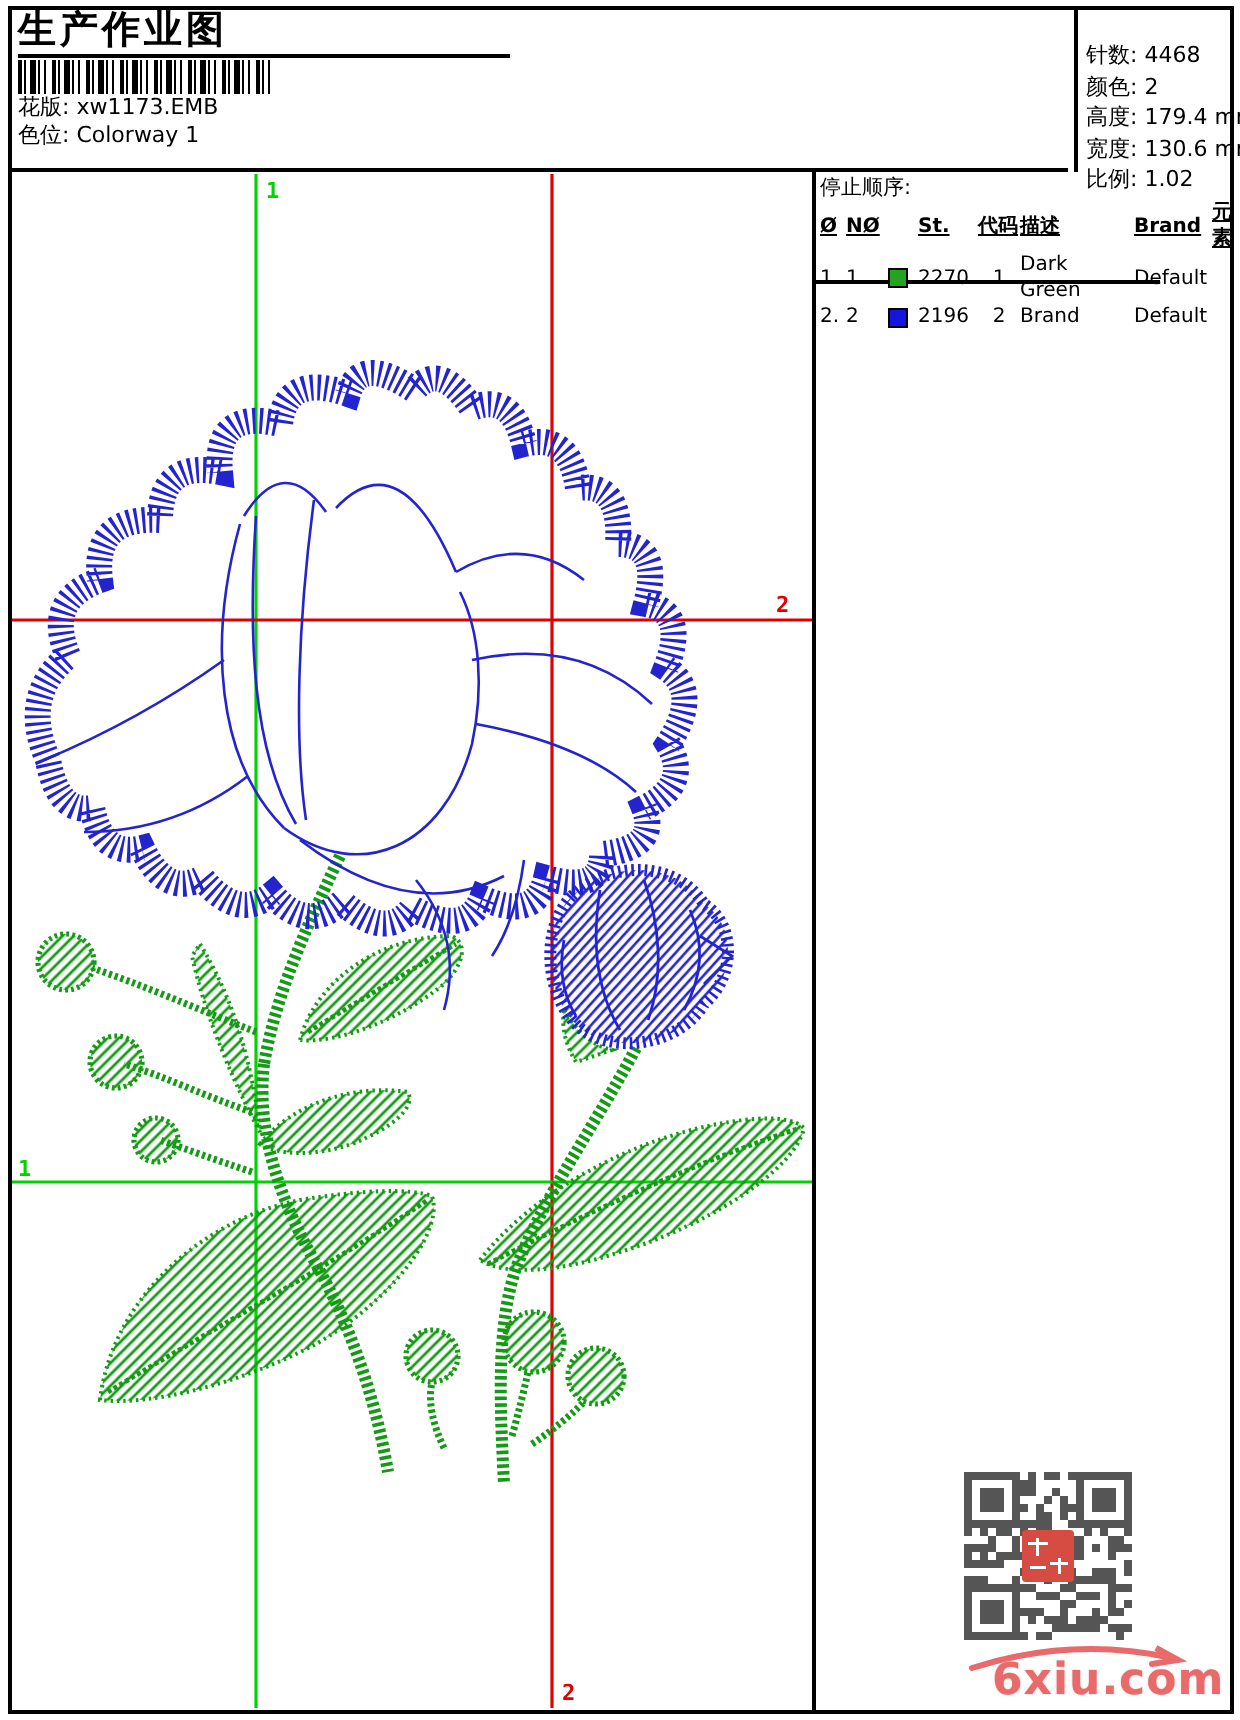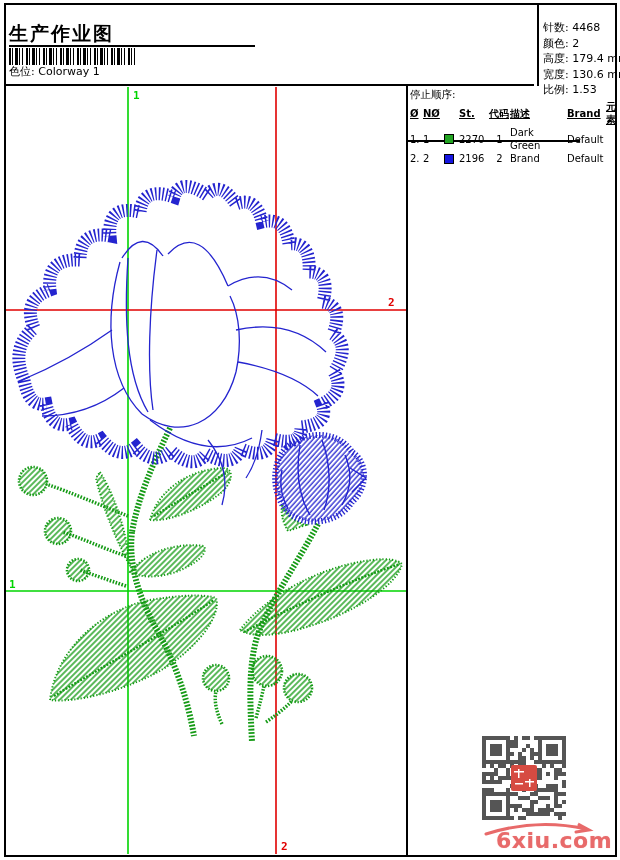--- a/index.html
+++ b/index.html
@@ -2,21 +2,21 @@
 <html style="--thread-green: #149a14; --thread-blue: #2424cf; --guide-green: #00d400; --guide-red: #e00000; --logo-color: #e86a6a;"><head>
 <meta charset="utf-8">
 <style>
   html,body{margin:0;padding:0;background:#fff;}
   body{width:620px;height:860px;position:relative;overflow:hidden;
        font-family:"DejaVu Sans","Liberation Sans",sans-serif;color:#000;}
   .page-border{position:absolute;left:4px;top:3px;right:3px;bottom:3px;
        border:2px solid #000;}
   
   .header{position:absolute;left:6px;top:4px;width:528px;height:82px;
-       border-bottom:2px solid #000;box-sizing:border-box;padding:19px 0 0 3px;}
+       border-bottom:2px solid #000;box-sizing:border-box;padding:1px 0 0 3px;}
   .title{font-size:19px;font-weight:bold;letter-spacing:2px;
        border-bottom:2px solid #000;width:246px;padding-bottom:1px;line-height:21px;}
   .studio{font-size:11px;margin-top:1px;line-height:13px;}
   .barcode{width:126px;height:17px;margin-top:1px;
        background-image:repeating-linear-gradient(90deg,
          #000 0 2px,#fff 2px 3px,#000 3px 4px,#fff 4px 6px,#000 6px 9px,
          #fff 9px 10px,#000 10px 11px,#fff 11px 13px,#000 13px 14px,#fff 14px 17px);}
   .meta-line{font-size:11px;line-height:14px;margin-top:0px;}
   
   .stats{position:absolute;left:537px;top:4px;width:97px;height:82px;
@@ -67,29 +67,30 @@
   .logo-swoosh{position:absolute;left:0;top:0;}
 </style>
 </head>
 <body>
 
 <div class="page-border"></div>
 
 <div class="header">
   <div class="title">生产作业图</div>
   <div class="barcode"></div>
+  <div class="meta-line"><span>花版:</span> <span>xw1173.EMB</span></div>
   <div class="meta-line"><span>色位:</span> <span>Colorway 1</span></div>
 </div>
 
 <div class="stats">
   <div><span>针数:</span> <span>4468</span></div>
   <div><span>颜色:</span> <span>2</span></div>
   <div><span>高度:</span> <span>179.4 mm</span></div>
   <div><span>宽度:</span> <span>130.6 mm</span></div>
-  <div><span>比例:</span> <span>1.53</span></div>
+  <div><span>比例:</span> <span>1.02</span></div>
 </div>
 
 <div class="vdivider"></div>
 <div class="stop-table">
   <div class="stop-title">停止顺序:</div>
   <div class="trow">
     <span class="th">Ø</span>
     <span class="th">NØ</span>
     <span></span>
     <span class="th">St.</span>

